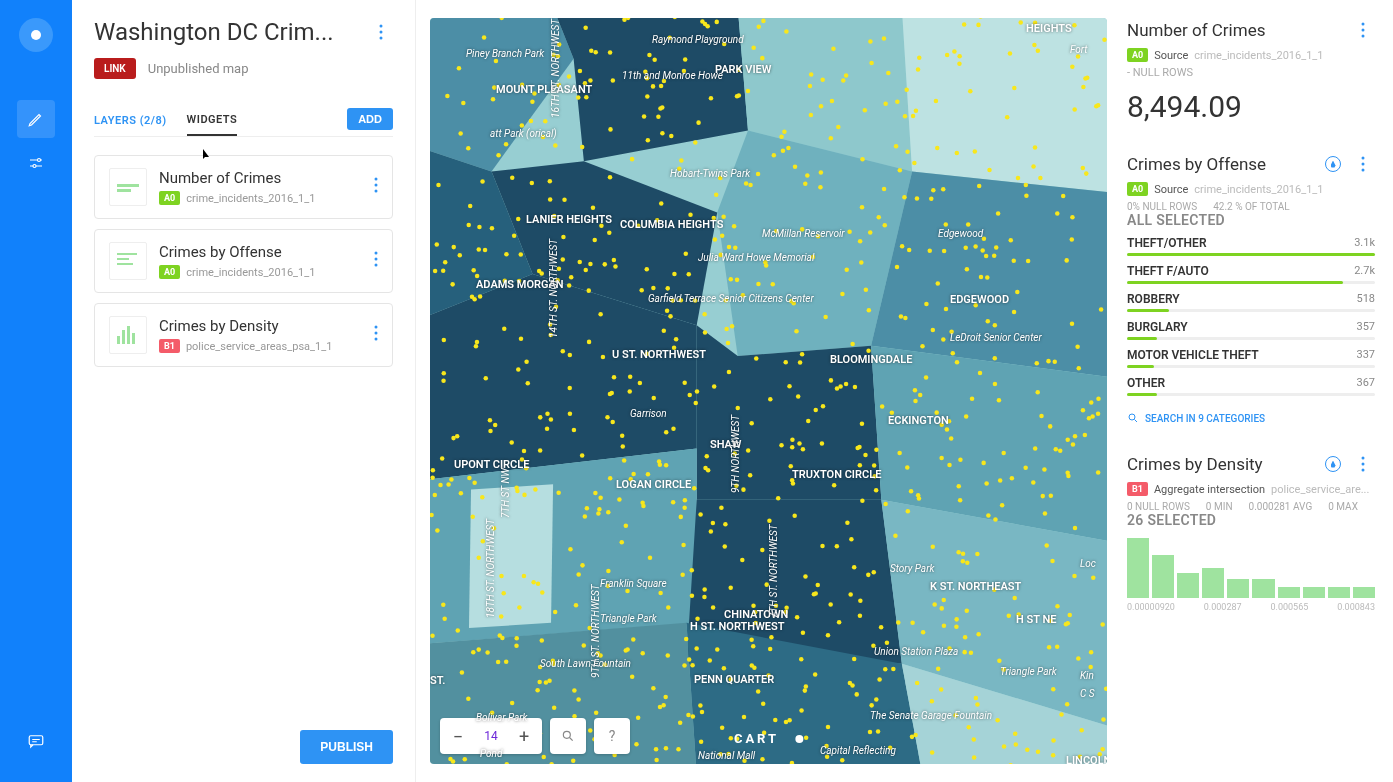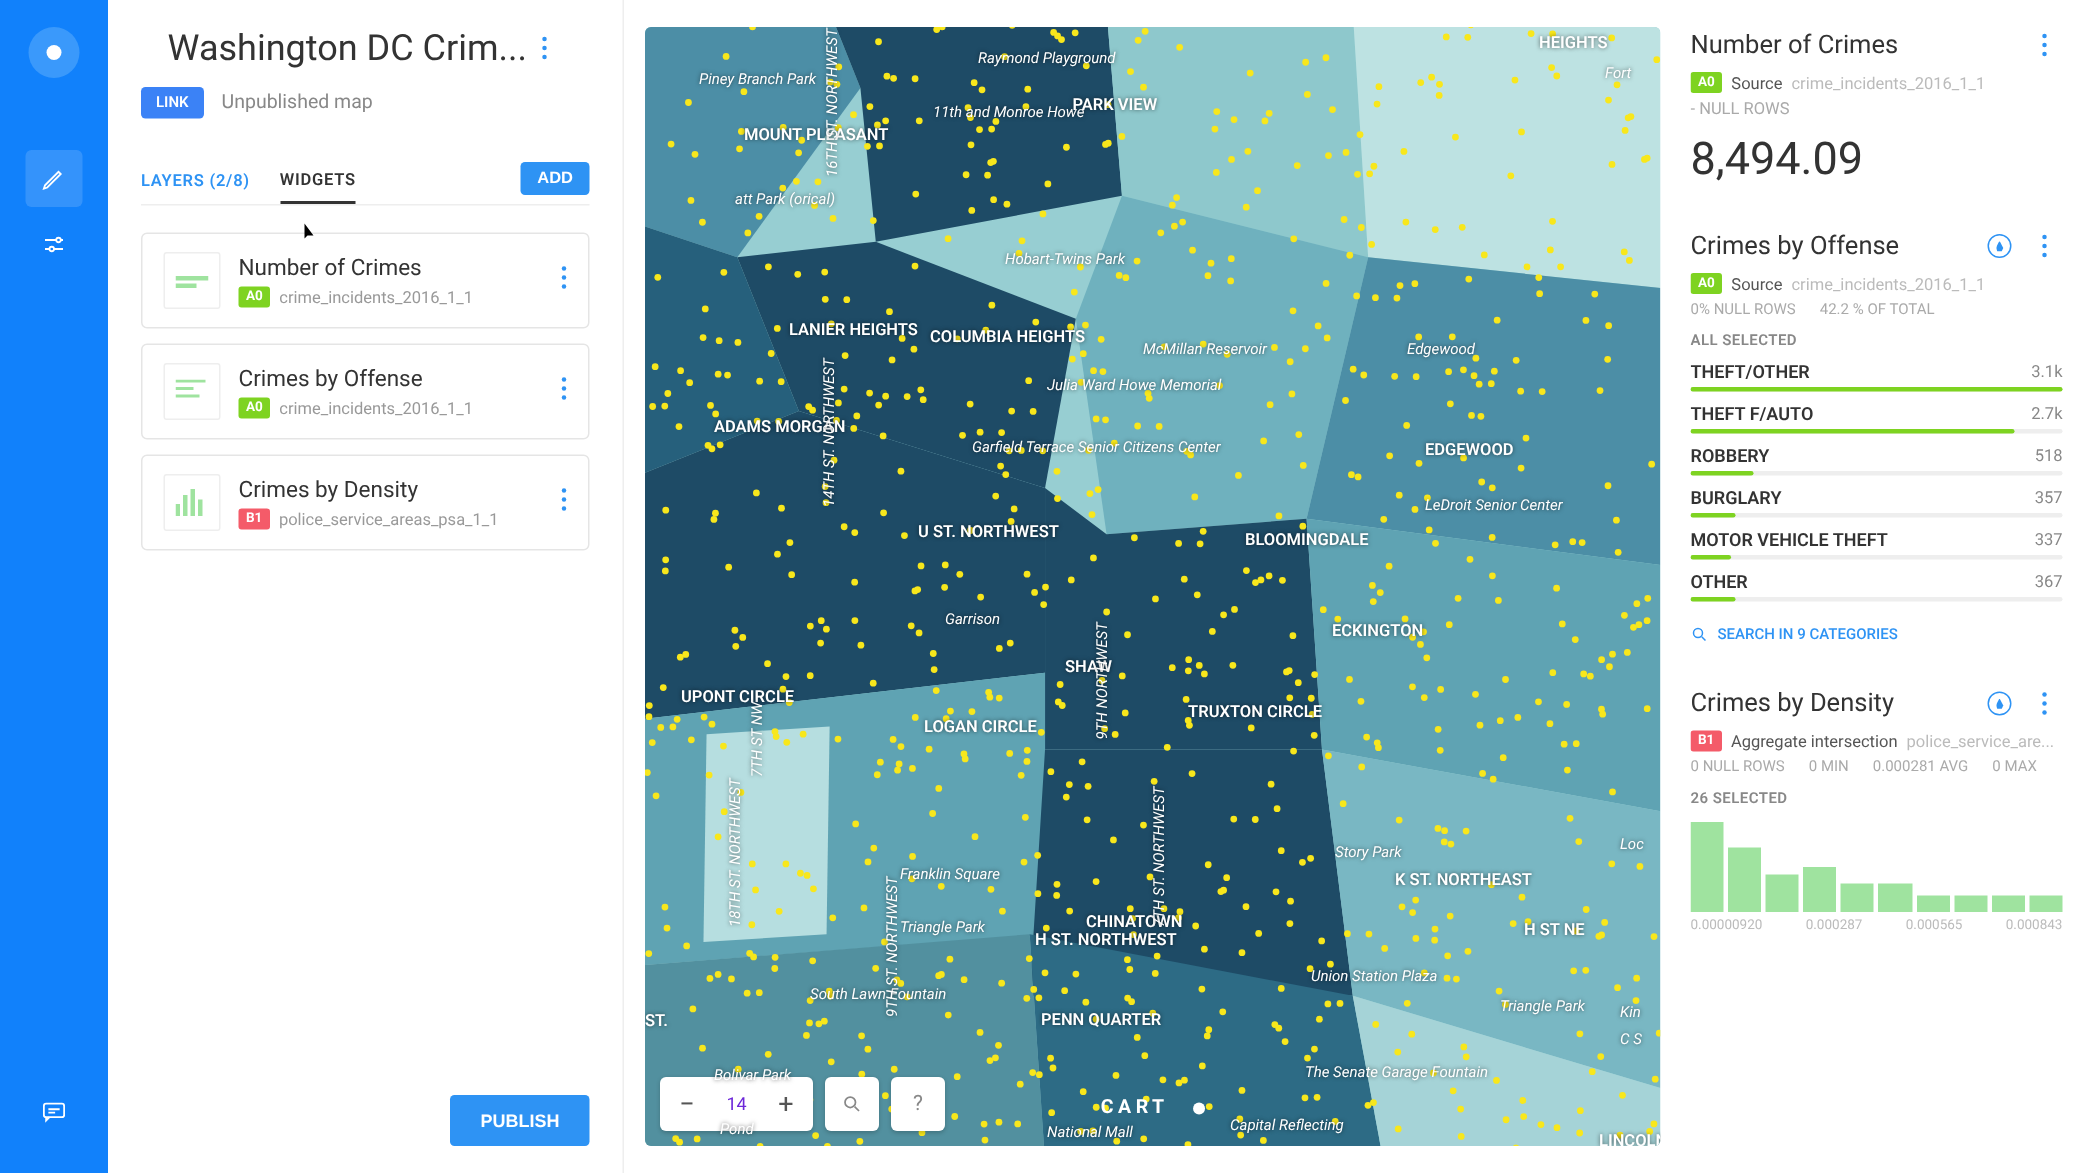--- a/index.html
+++ b/index.html
@@ -39,35 +39,35 @@
 .nav-bottom { padding-bottom: 16px; }
 
 
 .editor {
   width: 344px;
   display: flex;
   flex-direction: column;
   border-right: 1px solid #eee;
   padding: 18px 22px;
 }
-.editor-header { display: flex; align-items: center; justify-content: center; }
+.editor-header { display: flex; align-items: center; justify-content: space-between; }
 .map-title {
   font-size: 24px; font-weight: 400; color: #333;
   white-space: nowrap; overflow: hidden; text-overflow: ellipsis;
   max-width: 260px;
 }
 .more-vert {
   width: 24px; height: 24px; display: flex; align-items: center; justify-content: center;
   cursor: pointer; color: #2E93F4;
 }
 .more-vert svg { width: 4px; height: 16px; }
 
 .meta-row { display: flex; align-items: center; gap: 12px; margin-top: 12px; }
 .link-badge {
-  background: #3b82f6;
+  background: #b91c1c;
   color: #fff;
   font-size: 10px;
   font-weight: 600;
   padding: 5px 10px;
   border-radius: 3px;
   cursor: pointer;
 }
 .status-text { font-size: 13px; color: #888; }
 
 .tabs-row { display: flex; align-items: center; margin-top: 26px; border-bottom: 1px solid #eee; }
@@ -171,21 +171,21 @@
 .w-section {}
 .w-header { display: flex; align-items: center; justify-content: space-between; }
 .w-title { font-size: 17px; color: #333; }
 .w-icons { display: flex; gap: 10px; align-items: center; }
 .w-srcrow { display: flex; align-items: center; gap: 6px; margin-top: 6px; font-size: 11px; }
 .w-srclabel { color: #555; }
 .w-srcval { color: #bbb; }
 .w-meta { font-size: 11px; color: #aaa; margin-top: 4px; }
 .w-bignum { font-size: 30px; color: #333; margin-top: 10px; }
 .w-meta2 { display: flex; gap: 16px; font-size: 10px; color: #aaa; margin-top: 5px; }
-.w-allsel { font-size: 10px; font-weight: 600; color: #888; margin-top: 10px; letter-spacing: 0.3px; }
+.w-allsel { font-size: 14px; font-weight: 600; color: #888; margin-top: 0; letter-spacing: 0.3px; }
 .cat-list { margin-top: 6px; }
 .cat-item { margin-top: 8px; }
 .cat-row { display: flex; justify-content: space-between; font-size: 12px; }
 .cat-name { color: #333; font-weight: 600; }
 .cat-val { color: #888; font-size: 11px; }
 .cat-bar { height: 3px; background: #eee; margin-top: 3px; border-radius: 2px; }
 .cat-fill { height: 100%; background: #7ED321; border-radius: 2px; }
 .search-link {
   display: flex; align-items: center; gap: 6px; color: #2E93F4;
   font-size: 10px; margin-top: 16px; cursor: pointer; font-weight: 500;

